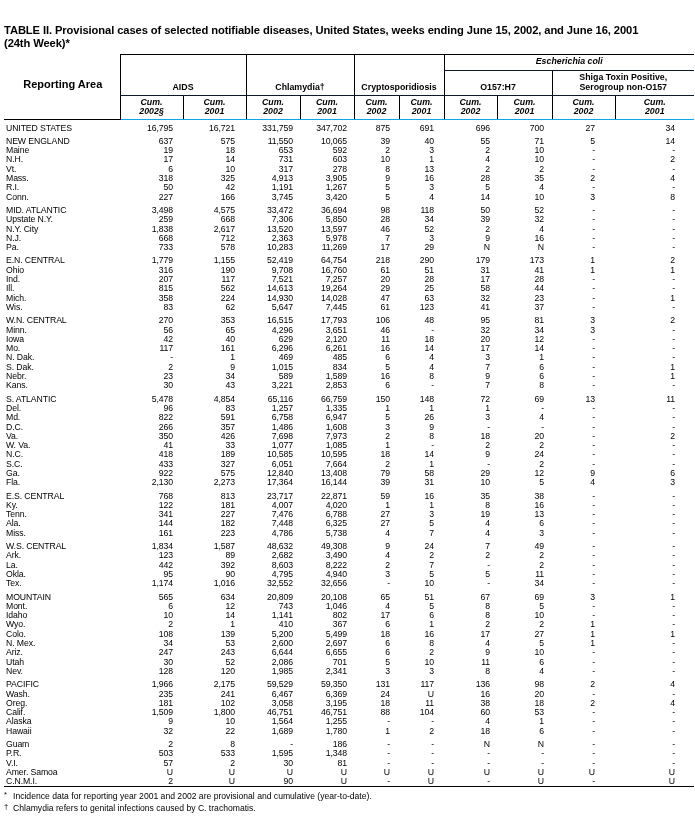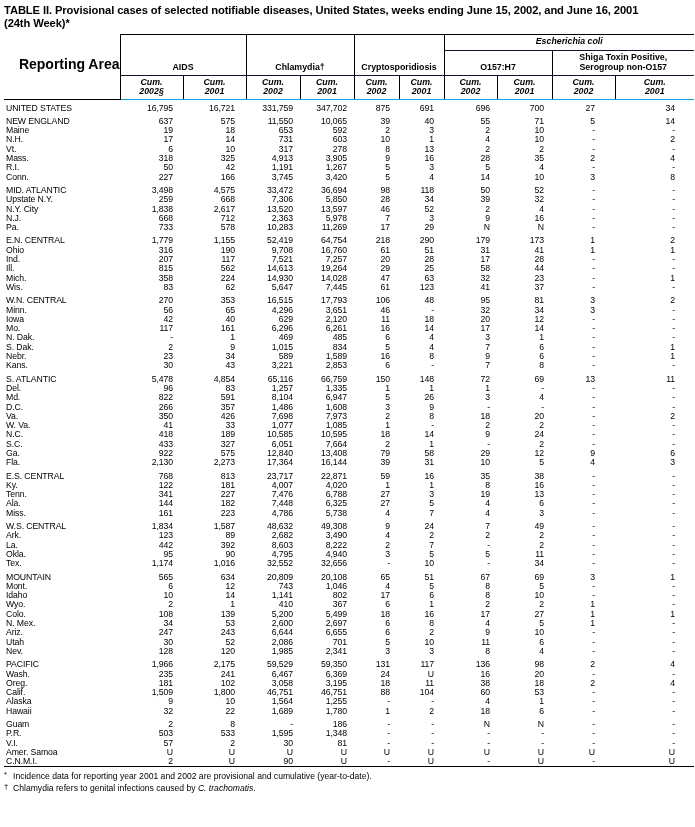--- a/index.html
+++ b/index.html
@@ -1,22 +1,22 @@
 <!DOCTYPE html>
 <html><head>
 <meta charset="utf-8">
 <style>
   html,body { margin:0; padding:0; background:#fff; }
   body { width:695px; height:827px; color:#000; font-family:"Liberation Sans", sans-serif; overflow:hidden; }
-  .page { padding:4px 0 0 4px; }
+  .page { padding:4px 0 0 4px;margin-top:20px; }
   .title { font-weight:bold; font-size:11.2px; line-height:12.8px; letter-spacing:-0.1px; }
   table { border-collapse:collapse; table-layout:fixed; width:690px; margin-top:4px; border-bottom:1px solid #000; }
   th, td { padding:0; white-space:nowrap; overflow:hidden; }
   thead th { font-weight:bold; font-size:8.8px; text-align:center; line-height:9.6px; }
-  th.ra { text-align:right; vertical-align:bottom; padding:0 0 3px 2px; font-size:14px; border-bottom:1px solid #000; }
+  th.ra { text-align:center; vertical-align:bottom; padding:0 0 3px 2px; font-size:11px; border-bottom:1px solid #000; }
   .vl { border-left:1px solid #000; }
   .tl { border-top:1px solid #000; }
   .bb { border-bottom:1px solid #0f172a; }
   tr.hr1 th { height:15px; vertical-align:middle; }
   tr.hr1 th.ecoli { font-style:italic; }
   tr.hr2 th { height:22px; vertical-align:bottom; padding-bottom:2px; }
   tr.hr3 th { height:23px; vertical-align:middle; border-bottom:1px solid #0ea5e9; border-left:1px solid #000;font-style:italic; }
   tbody td { font-size:8.7px; line-height:9.3px; letter-spacing:-0.1px; }
   td.area { text-align:left; padding-left:2px; }
   td.num { text-align:right; }
@@ -30,21 +30,21 @@
   tbody td:nth-child(8)  { padding-right:7px; }
   tbody td:nth-child(9)  { padding-right:8px; }
   tbody td:nth-child(10) { padding-right:20px; }
   tbody td:nth-child(11) { padding-right:19px; }
   .footnotes { margin-top:3px; font-size:8.6px; line-height:9.8px; width:688px; }
   .legend span { display:inline-block; }
   .lg1 { width:107px; } .lg2 { width:75px; } .lg3 { width:108px; }
   .fn.hang { padding-left:9px; text-indent:-9px; }
   .fn.justify { text-align:justify; }
   .mk { display:inline-block; text-indent:0; width:9px; font-size:7.6px; vertical-align:2px; }
-  .it { font-style:italic; }
+  .it { }
 </style>
 </head>
 <body>
 
 <div class="page">
   <div class="title">
     <div>TABLE II. Provisional cases of selected notifiable diseases, United States, weeks ending June 15, 2002, and June 16, 2001</div>
     <div>(24th Week)*</div>
   </div>
 
@@ -508,21 +508,21 @@
           <td class="num">1</td>
           <td class="num">1</td>
           <td class="num">-</td>
           <td class="num">-</td>
           <td class="num">-</td>
         </tr>
         <tr>
           <td class="area">Md.</td>
           <td class="num">822</td>
           <td class="num">591</td>
-          <td class="num">8,104</td>
+          <td class="num">6,758</td>
           <td class="num">6,947</td>
           <td class="num">5</td>
           <td class="num">26</td>
           <td class="num">3</td>
           <td class="num">4</td>
           <td class="num">-</td>
           <td class="num">-</td>
         </tr>
         <tr>
           <td class="area">D.C.</td>

